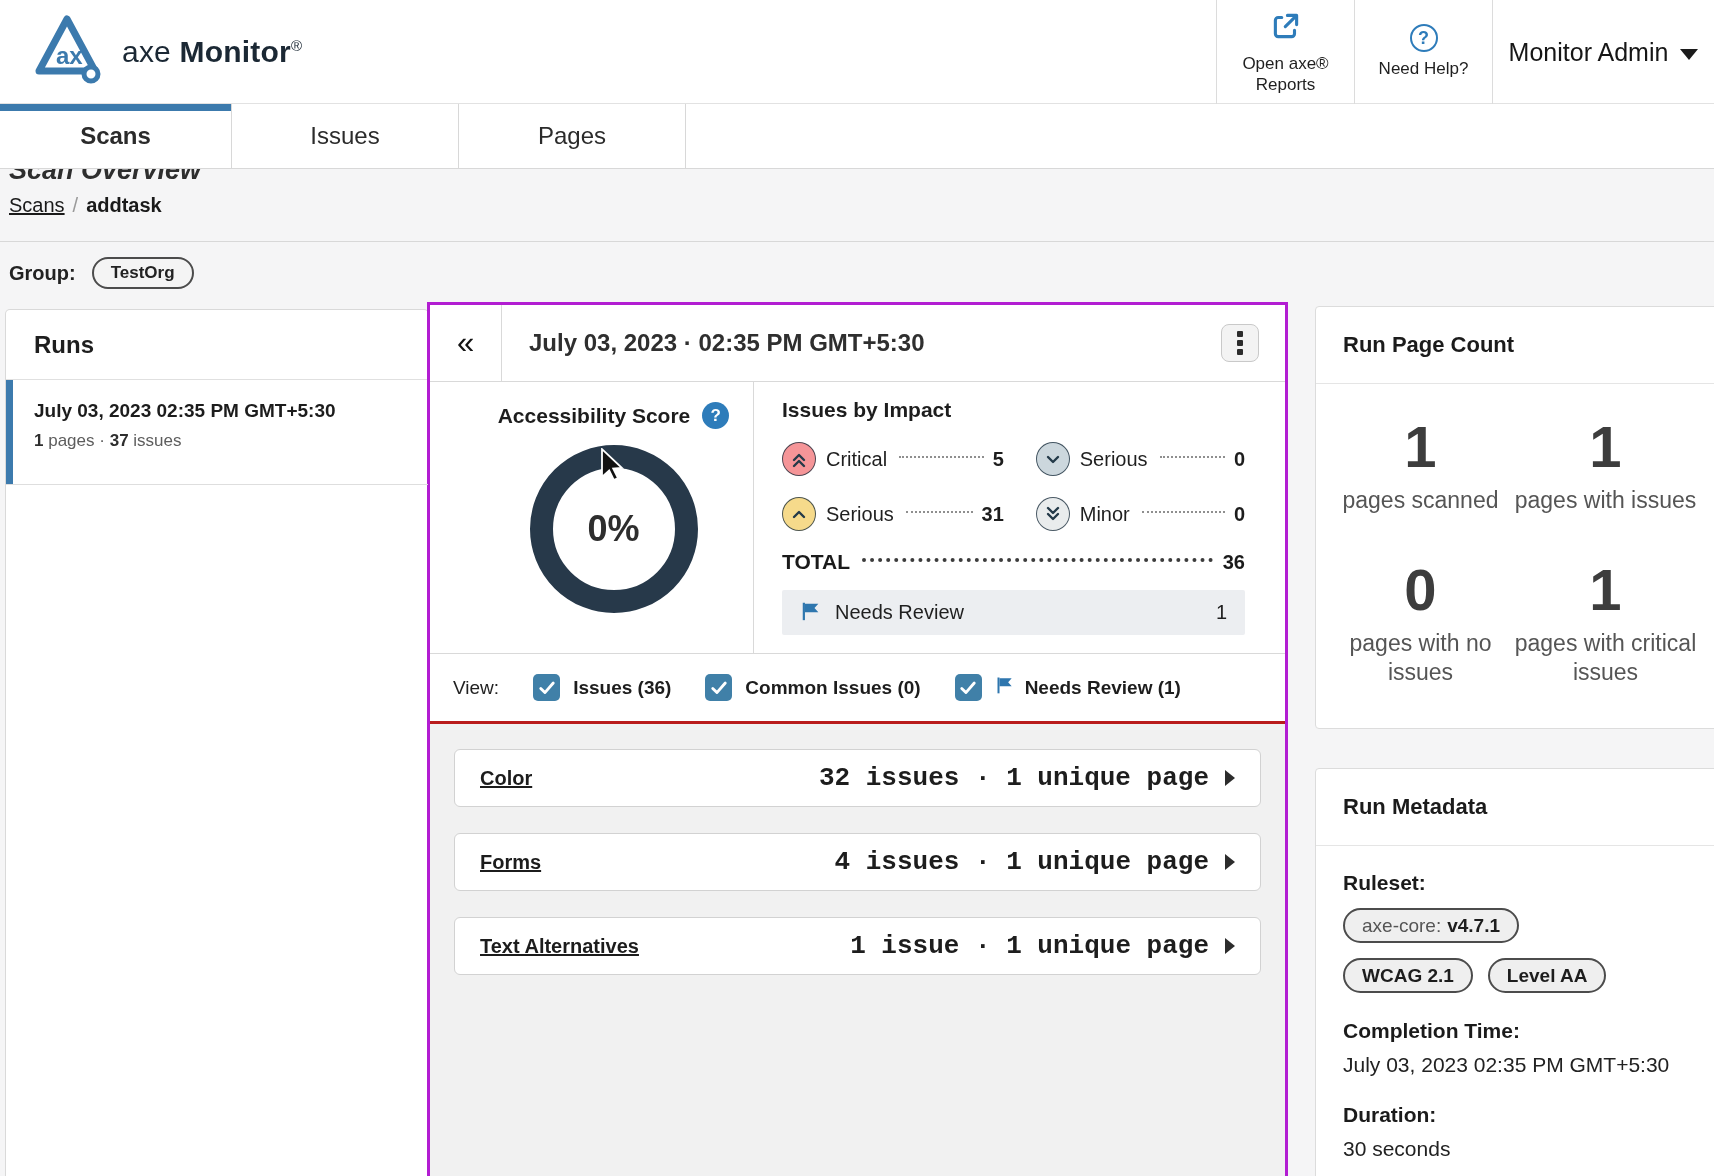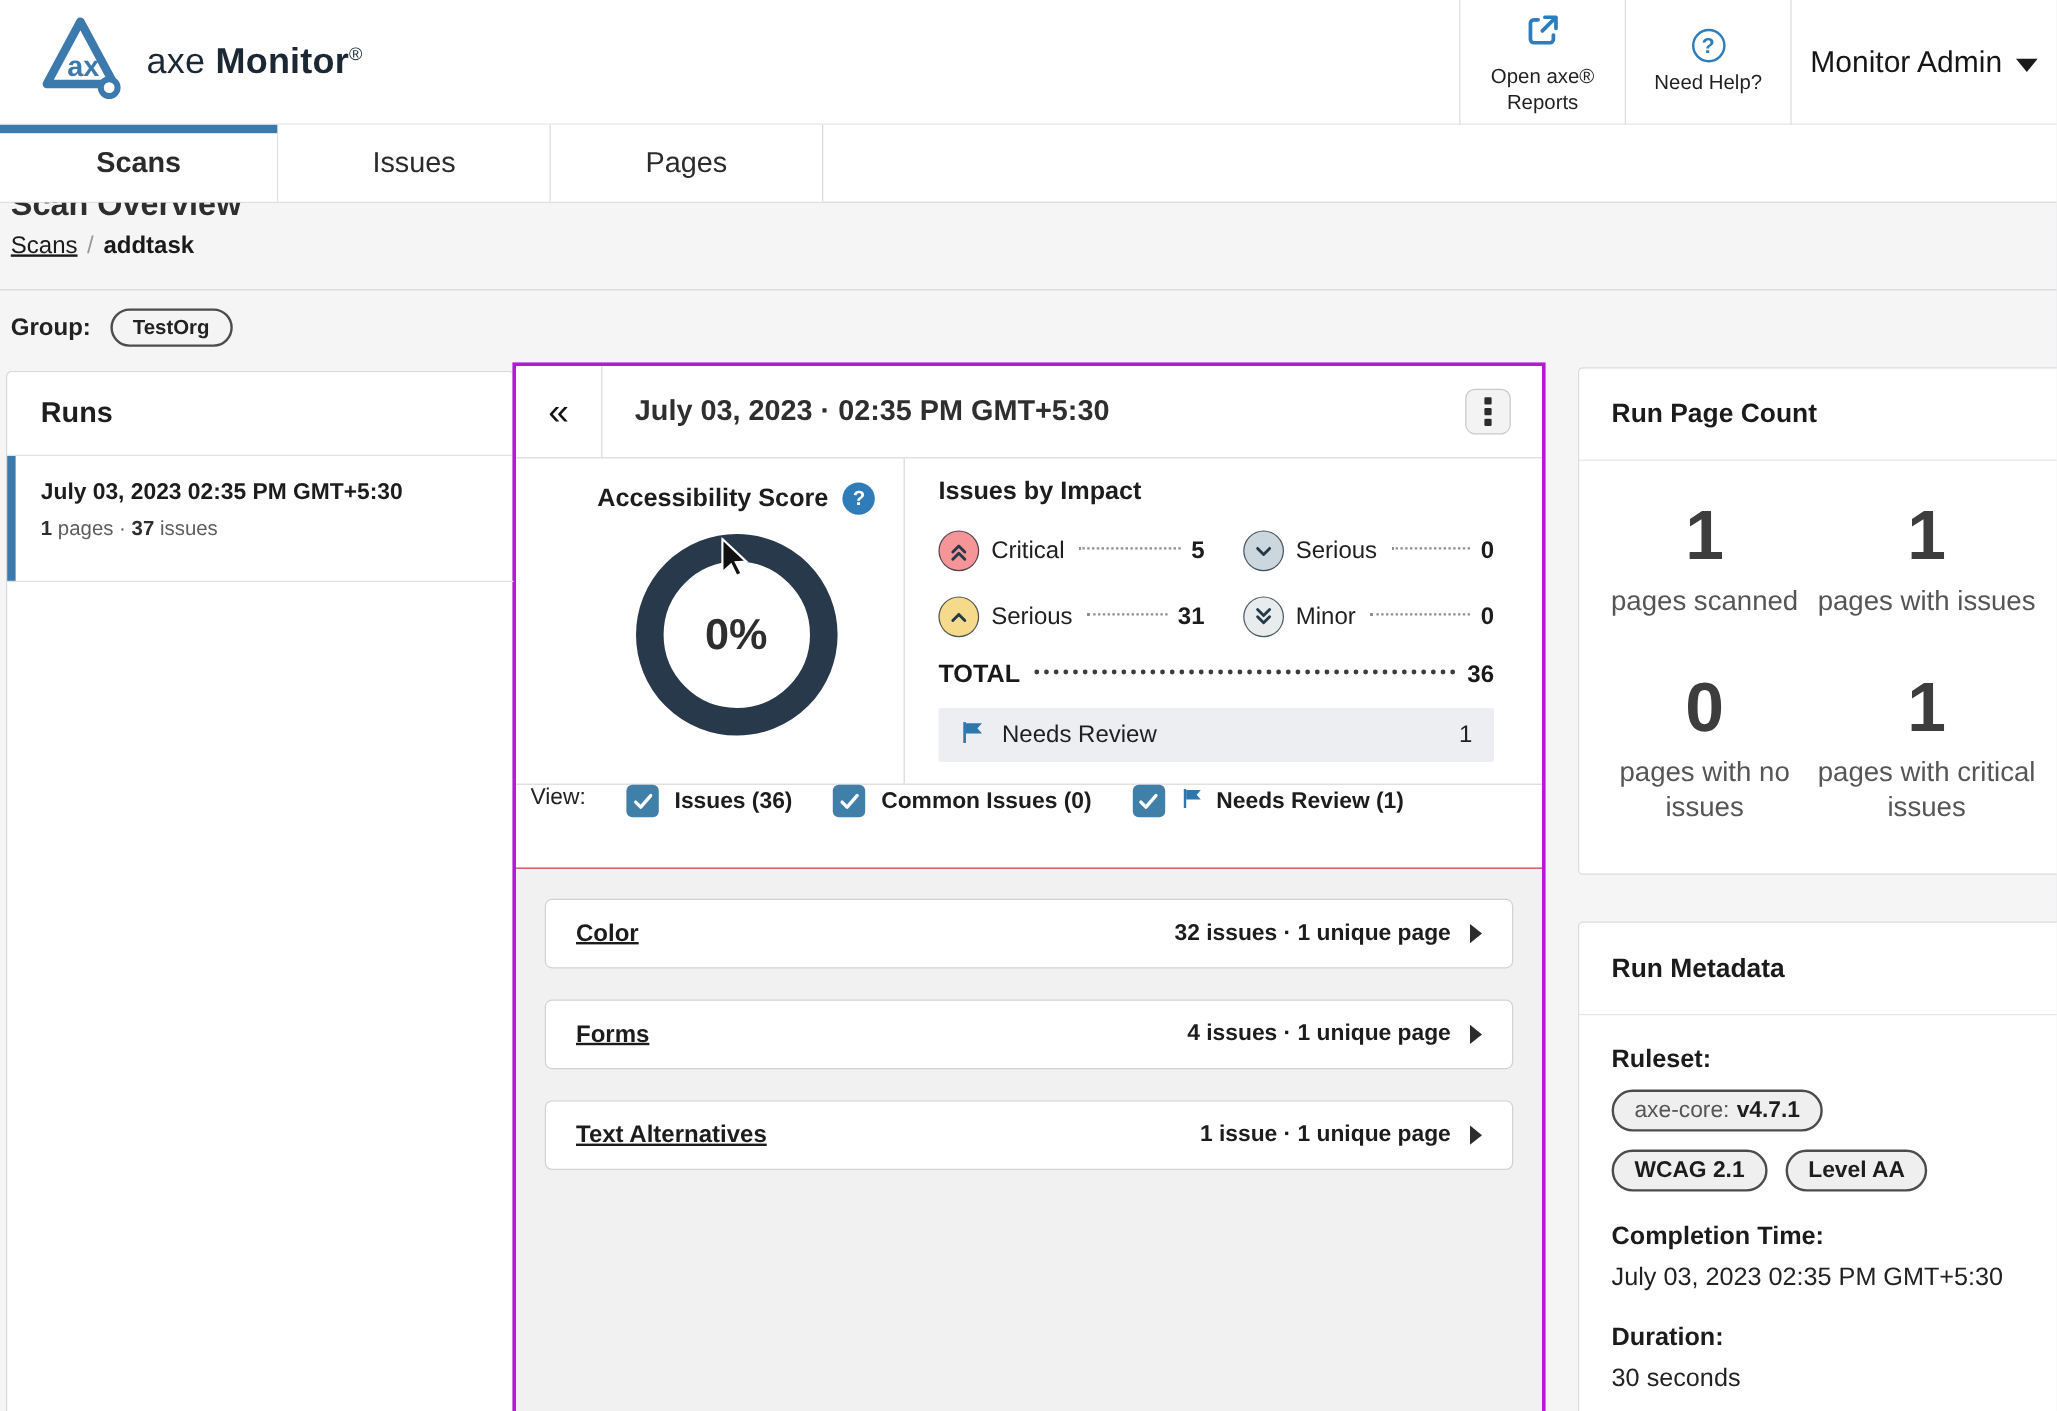--- a/index.html
+++ b/index.html
@@ -21,21 +21,21 @@
   .q-outline { width:28px; height:28px; border:2.5px solid #2e7cba; border-radius:50%; color:#2e7cba; font-weight:bold; font-size:18px; display:flex; align-items:center; justify-content:center; }
 
   
   .tabs { display:flex; background:#fff; border-bottom:1px solid #d8d8d8; height:65px; }
   .tab { position:relative; width:227px; display:flex; align-items:center; justify-content:center; font-size:24px; color:#2b2b2b; border-right:1px solid #d8d8d8; background:#fff; cursor:pointer; }
   .tab:first-child { width:232px; }
   .tab.active { font-weight:bold; }
   .tab.active .tab-accent { position:absolute; top:0; left:0; right:0; height:7px; background:#3c7aad; }
 
   
-  .clip-head { height:21px; overflow:hidden; padding-left:9px; }
+  .clip-head { height:21px; overflow:hidden; padding-left:9px;font-style:italic; }
   .clip-head span { display:block; margin-top:-14px; font-size:27px; font-weight:bold; color:#2e2e2e; }
   .breadcrumb { padding:4px 0 24px 9px; border-bottom:1px solid #d8d8d8; font-size:20px; }
   .breadcrumb a { color:#1a1a1a; text-decoration:underline; cursor:pointer; }
   .breadcrumb .sep { color:#9a9a9a; margin:0 8px; }
   .breadcrumb .current { font-weight:bold; color:#1a1a1a; }
   .group-row { display:flex; align-items:center; gap:16px; padding:15px 0 13px 9px; }
   .group-label { font-size:20px; font-weight:bold; color:#222; }
   .chip { border:2px solid #4c4c4c; border-radius:18px; background:#f4f4f4; padding:4px 17px; font-size:17px; font-weight:bold; color:#222; cursor:pointer; }
 
   
@@ -76,31 +76,31 @@
   .leader { flex:1; border-bottom:2px dotted #8f8f8f; margin:0 9px 5px 12px; }
   .impact-count { font-size:20px; font-weight:bold; color:#1d1d1d; }
   .total-row { display:flex; align-items:center; margin-top:19px; }
   .total-label { font-size:21px; font-weight:bold; color:#1a1a1a; }
   .leader-big { flex:1; border-bottom:4px dotted #3c3c3c; margin:0 10px 4px 12px; }
   .total-val { font-size:20px; font-weight:bold; color:#1a1a1a; }
   .needs-review-bar { margin-top:16px; height:45px; background:#eceef1; border-radius:2px; display:flex; align-items:center; padding:0 18px; gap:13px; }
   .nr-label { font-size:20px; color:#1f1f1f; }
   .nr-count { margin-left:auto; font-size:20px; color:#1f1f1f; }
 
-  .view-row { height:70px; flex:none; display:flex; align-items:flex-start; padding-left:12px; border-bottom:1px solid #b91c1c; gap:34px; }
+  .view-row { height:70px; flex:none; display:flex; align-items:center; padding-left:23px; border-bottom:3px solid #b91c1c; gap:34px; }
   .view-label { font-size:19px; color:#222; }
   .filter { display:flex; align-items:center; gap:13px; cursor:pointer; }
   .checkbox { width:27px; height:27px; border-radius:5px; background:#4080a8; display:flex; align-items:center; justify-content:center; flex:none; }
   .filter-label { font-size:19px; font-weight:bold; color:#1d1d1d; display:flex; align-items:center; gap:10px; }
 
   .cat-area { flex:1; background:#f1f1f1; padding:25px 24px; }
   .cat-card { height:58px; background:#fff; border:1px solid #d2d2d2; border-radius:6px; display:flex; align-items:center; justify-content:space-between; padding:0 25px; margin-bottom:26px; cursor:pointer; }
   .cat-name { font-size:20px; font-weight:bold; color:#1c1c1c; text-decoration:underline; cursor:pointer; }
   .cat-right { display:flex; align-items:center; gap:16px; }
-  .cat-summary { font-size:19px; font-weight:bold; color:#1d1d1d; }
+  .cat-summary { font-size:26px; font-weight:bold; color:#1d1d1d;font-family:Liberation Mono, monospace; }
   .tri-right { width:0; height:0; border-top:8px solid transparent; border-bottom:8px solid transparent; border-left:10px solid #2c2c2c; }
 
   
   .right-col { margin-left:27px; width:397px; flex:none; }
   .panel { width:430px; background:#fff; border:1px solid #dcdcdc; border-radius:4px; }
   .panel-header { height:77px; display:flex; align-items:center; padding-left:27px; font-size:22px; font-weight:bold; color:#1b1b1b; border-bottom:1px solid #e5e5e5; }
   .rpc { margin-top:4px; height:423px; }
   .rpc-grid { display:grid; grid-template-columns:185px 185px; padding:34px 0 0 12px; row-gap:46px; }
   .stat { text-align:center; }
   .stat-val { font-size:58px; font-weight:bold; color:#3d3d3d; line-height:1; }

